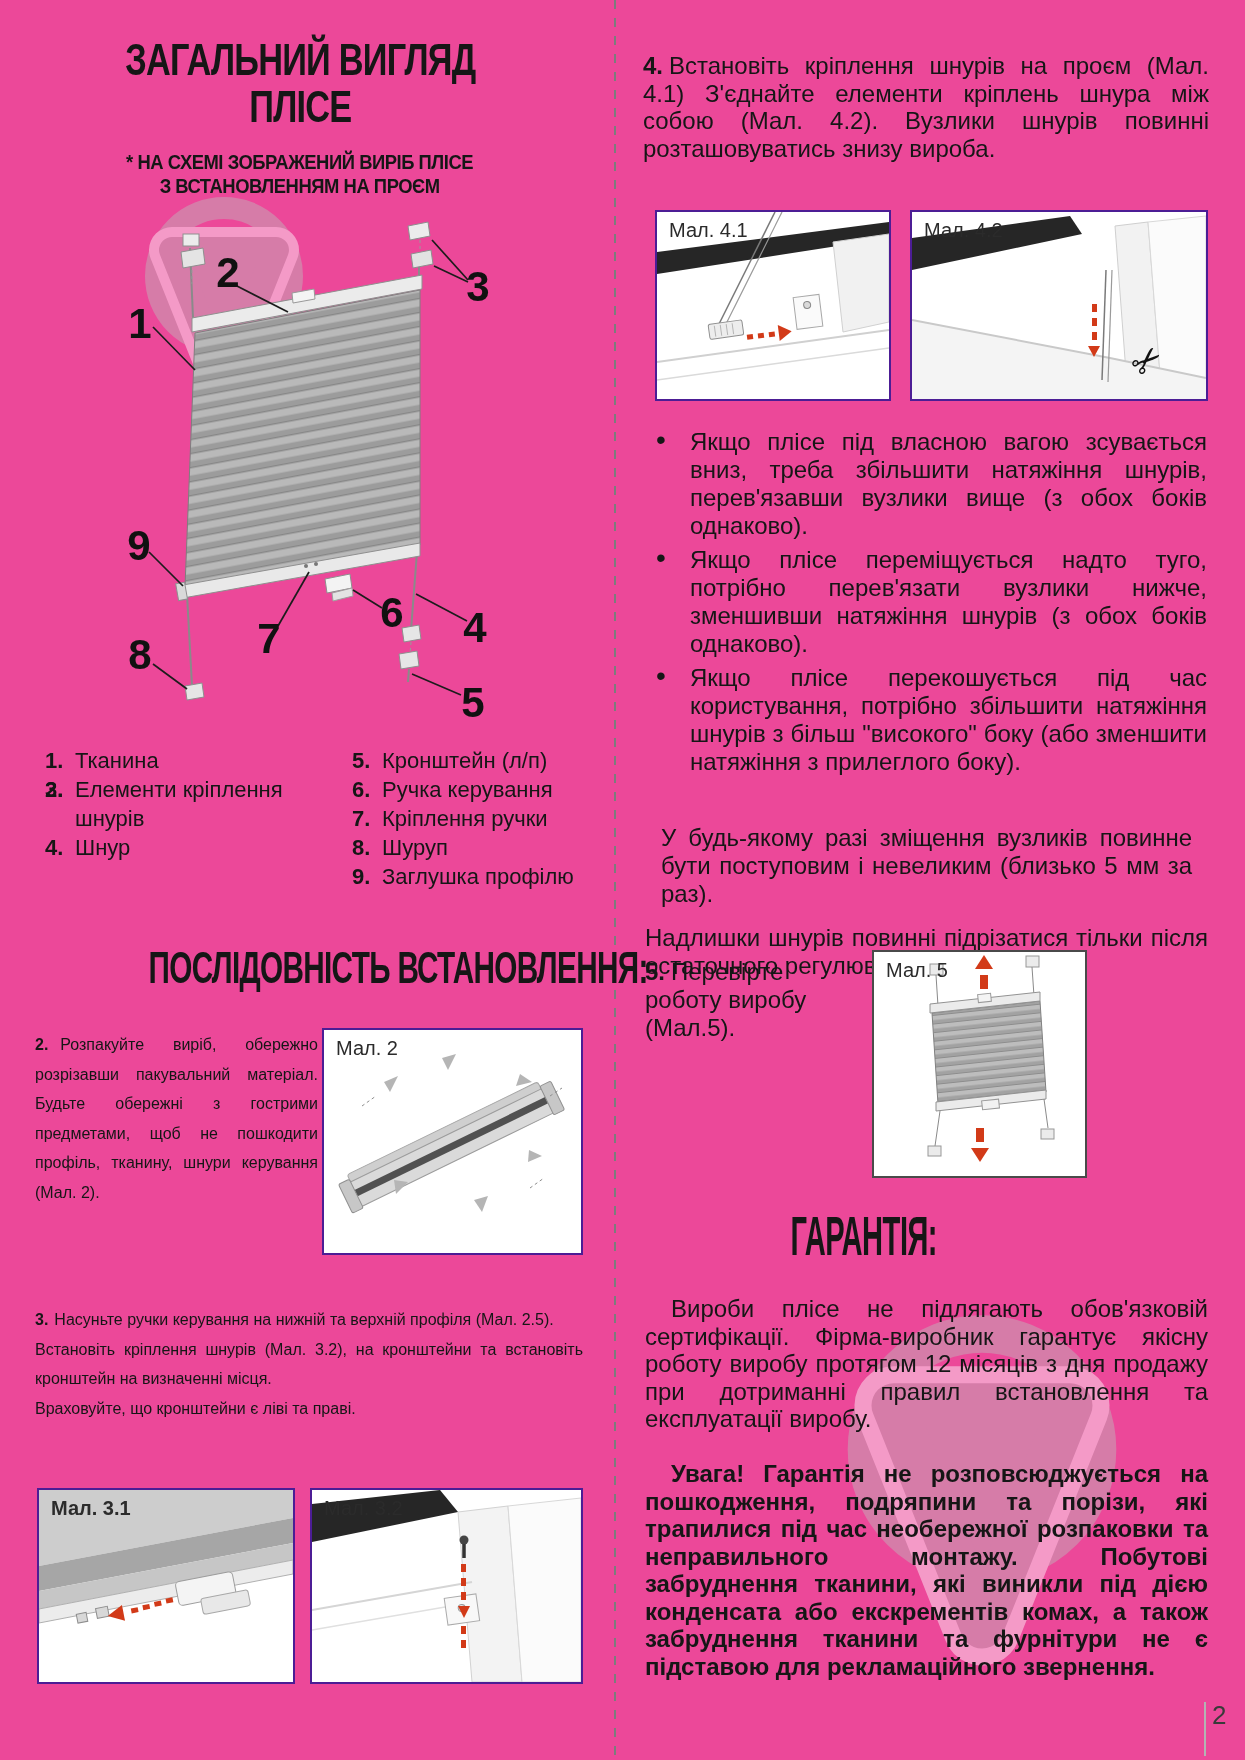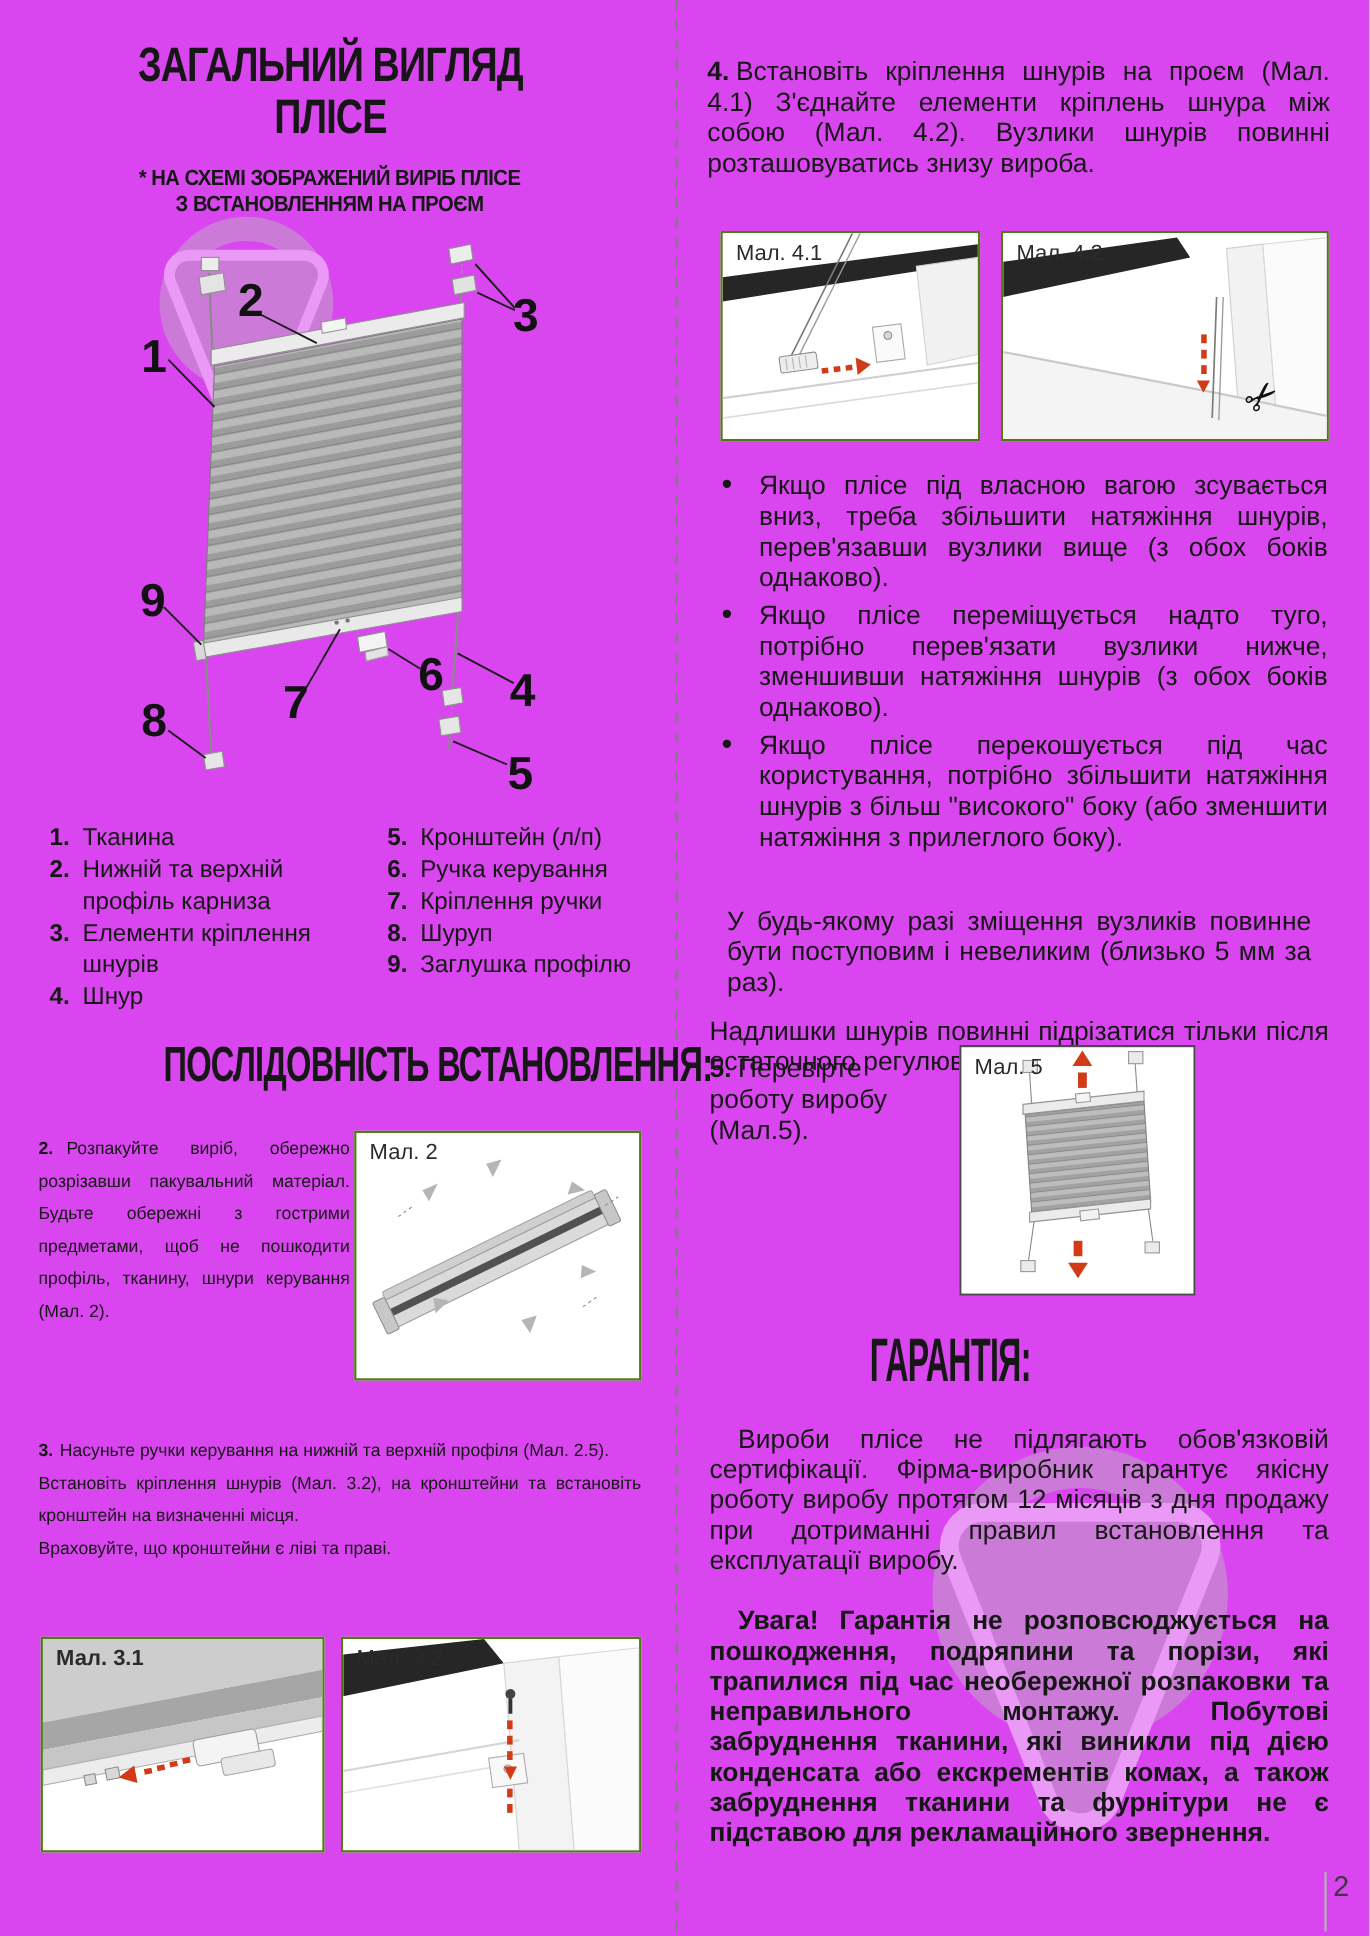--- a/index.html
+++ b/index.html
@@ -1,16 +1,16 @@
 <!DOCTYPE html>
 <html><head>
 <meta charset="utf-8">
 <style>
   html,body{margin:0;padding:0;background:#e8e8e8;}
-  .page{position:relative;width:1245px;height:1760px;background:#d946ef;
+  .page{position:relative;width:1245px;height:1760px;background:#ec4899;
         font-family:"Liberation Sans",sans-serif;color:#161616;overflow:hidden;margin:0 auto;}
   .abs{position:absolute;}
   
   .hwrap{text-align:center;}
   .squeeze{display:inline-block;font-weight:bold;white-space:pre-line;transform-origin:50% 0;}
   .title-text{font-size:44px;line-height:47px;letter-spacing:-1px;transform:scaleX(.78);}
   .subtitle-text{font-size:20px;line-height:24px;letter-spacing:-.5px;transform:scaleX(.92);}
   .h2-text{font-size:45px;line-height:48px;letter-spacing:-1px;transform:scaleX(.66);white-space:nowrap;}
   .h3-text{font-size:56px;line-height:56px;letter-spacing:-1px;transform:scaleX(.52);white-space:nowrap;}
   
@@ -20,21 +20,21 @@
   .num{font-weight:bold;margin-right:12px;}
   .ind{text-indent:26px;}
   
   .leg-item{position:relative;padding-left:30px;font-size:22px;line-height:29px;margin-bottom:0;}
   .leg-num{position:absolute;left:0;top:0;font-weight:bold;}
   
   ul.blist{list-style:none;margin:0;padding:0;}
   ul.blist li{position:relative;padding-left:42px;margin:0 0 6px 0;}
   ul.blist li::before{content:"\2022";position:absolute;left:8px;top:-2px;font-size:28px;}
   
-  .fig{position:absolute;border:2px solid #4d7c0f;background:#ffffff;box-sizing:border-box;}
+  .fig{position:absolute;border:2px solid #4c1d95;background:#ffffff;box-sizing:border-box;}
   .figlab{position:absolute;top:7px;left:12px;font-size:20px;color:#2b2b2b;z-index:2;}
   .fig svg{position:absolute;left:0;top:0;}
   
   .dashline{position:absolute;left:614px;top:0;width:2px;height:1760px;
     background:repeating-linear-gradient(to bottom,#7c7c7c 0 9px,transparent 9px 18px);}
   .wm{opacity:.45;}
   .pagenum-line{position:absolute;left:1204px;top:1702px;width:2px;height:54px;background:#b3b3b3;}
   .pagenum{position:absolute;left:1212px;top:1700px;font-size:26px;color:#3a3a3a;}
 </style>
 </head>
@@ -121,21 +121,21 @@
       <text x="453" y="527">5</text>
       <text x="372" y="437">6</text>
       <text x="249" y="463">7</text>
       <text x="120" y="479">8</text>
       <text x="119" y="370">9</text>
     </g>
   </svg>
 
   <div class="abs" style="left:45px;top:746px;width:280px;">
     <div class="leg-item"><span class="leg-num">1.</span><span>Тканина</span></div>
-    <div class="leg-item"><span class="leg-num">2.</span><span>Нижній та верхній профіль карниза</span></div>
+    <div class="leg-item"><span class="leg-num">2.</span></div>
     <div class="leg-item"><span class="leg-num">3.</span><span>Елементи кріплення шнурів</span></div>
     <div class="leg-item"><span class="leg-num">4.</span><span>Шнур</span></div>
   </div>
   <div class="abs" style="left:352px;top:746px;width:232px;">
     <div class="leg-item"><span class="leg-num">5.</span><span>Кронштейн (л/п)</span></div>
     <div class="leg-item"><span class="leg-num">6.</span><span>Ручка керування</span></div>
     <div class="leg-item"><span class="leg-num">7.</span><span>Кріплення ручки</span></div>
     <div class="leg-item"><span class="leg-num">8.</span><span>Шуруп</span></div>
     <div class="leg-item"><span class="leg-num">9.</span><span>Заглушка профілю</span></div>
   </div>

